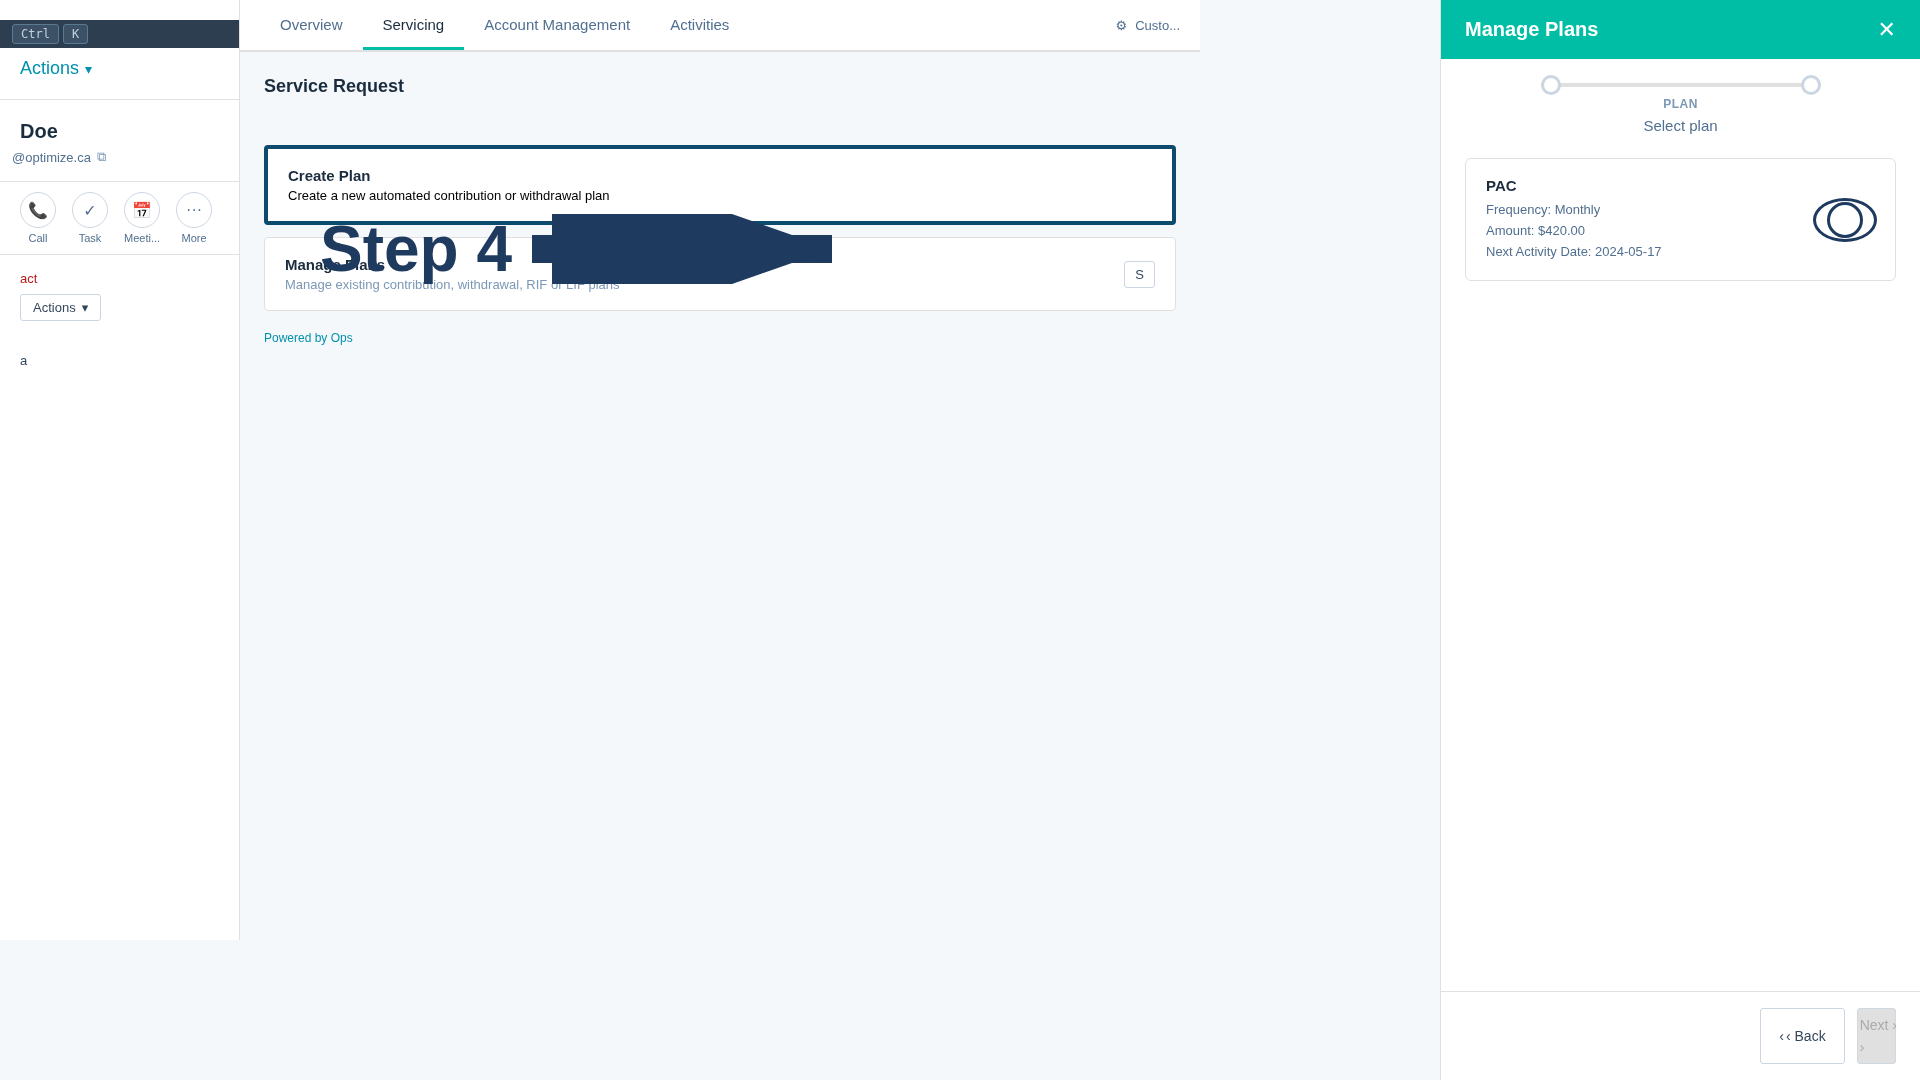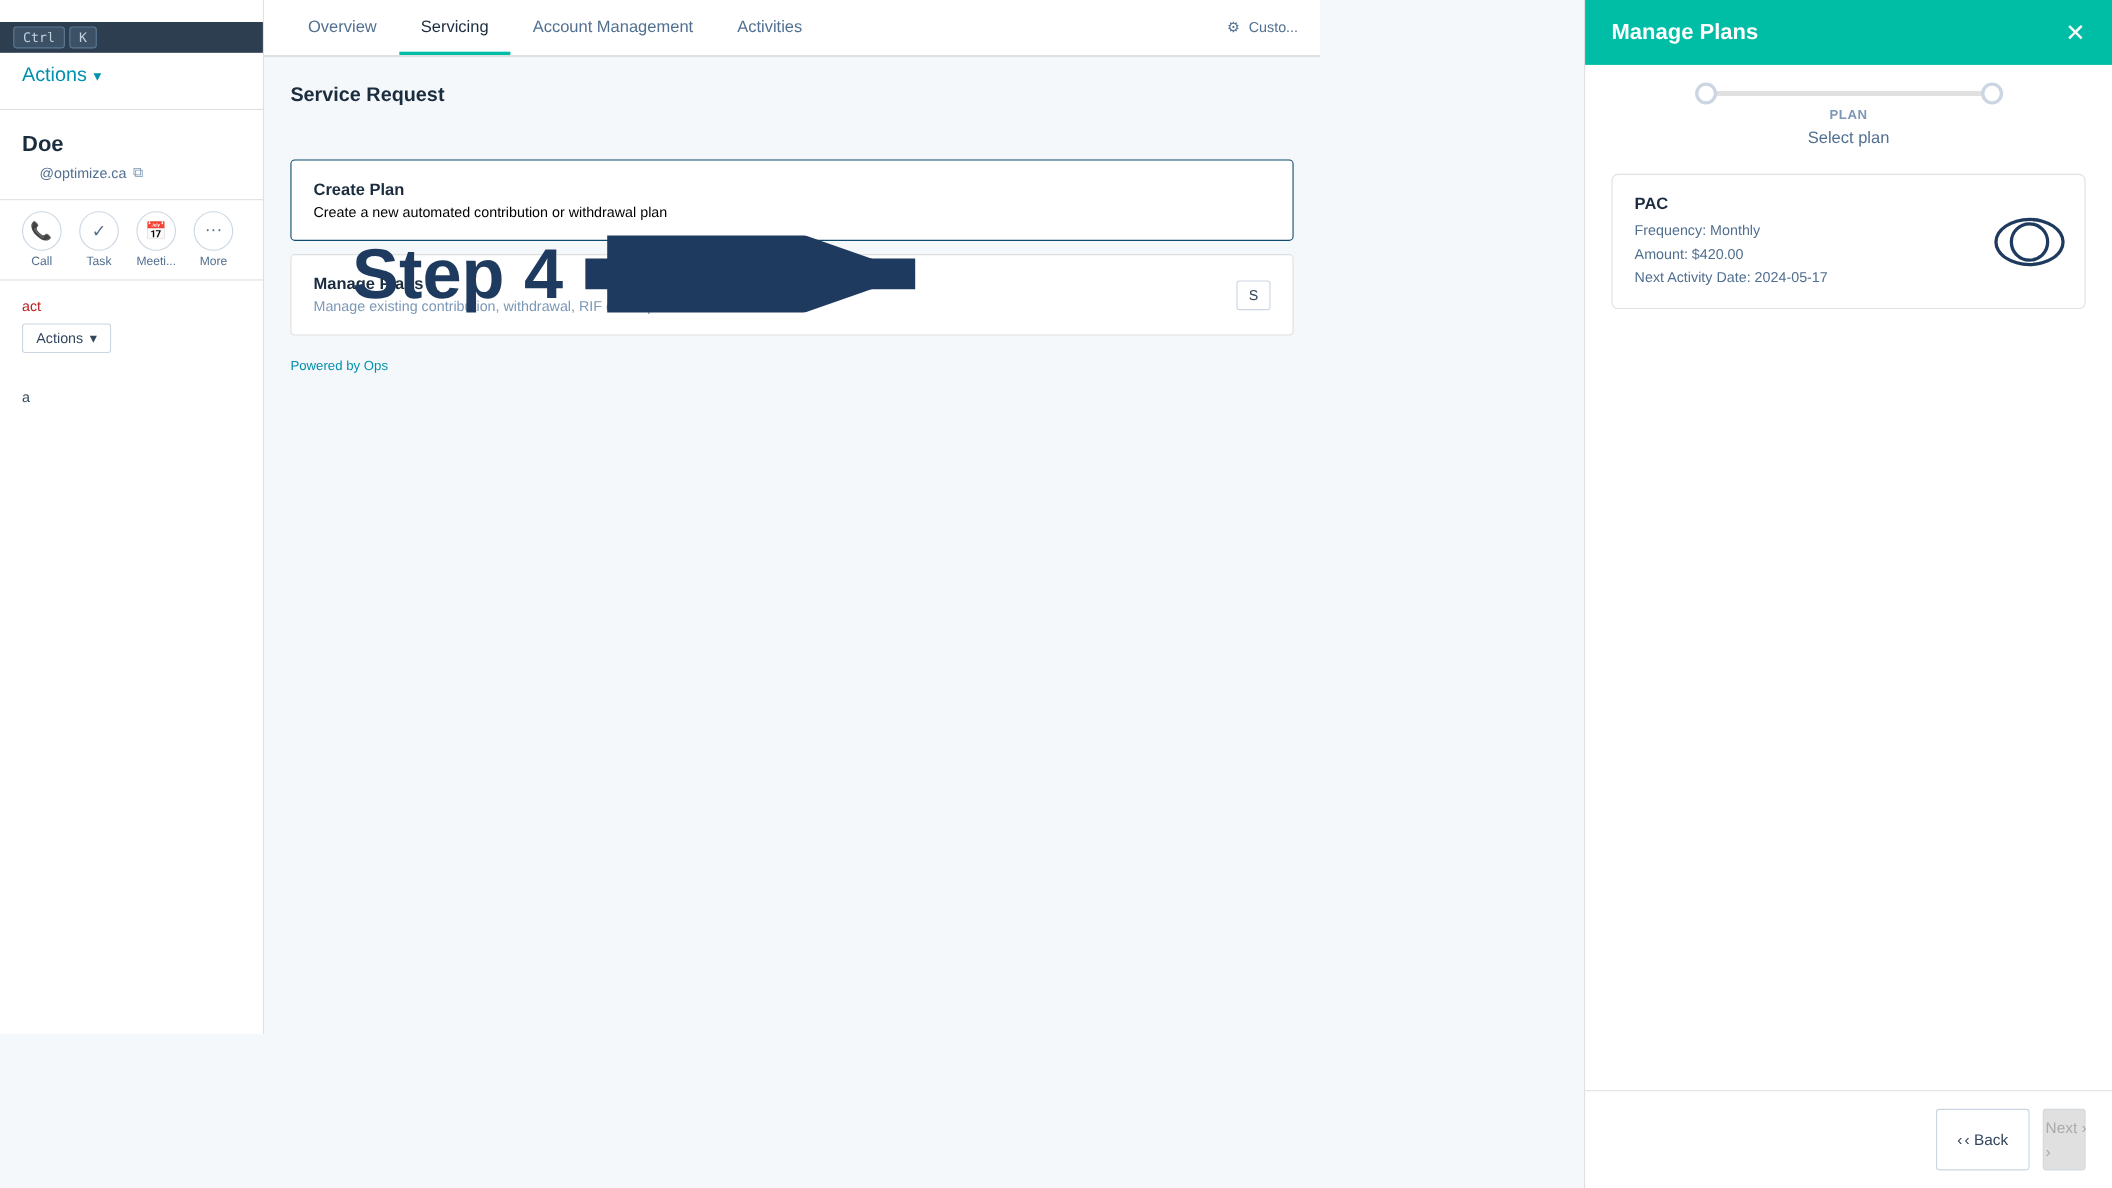--- a/index.html
+++ b/index.html
@@ -48,21 +48,21 @@
     }
 
     .contact-name {
       padding: 10px 20px 4px 20px;
       font-size: 20px;
       font-weight: 600;
       color: #1a2c3e;
     }
 
     .contact-email {
-      padding: 2px 20px 16px 36px;
+      padding: 2px 20px 16px 12px;
       font-size: 13px;
       color: #516f90;
       display: flex;
       align-items: center;
       gap: 6px;
     }
 
     .copy-icon {
       color: #7c98b6;
       font-size: 13px;
@@ -206,21 +206,21 @@
 
     .service-request-title {
       font-size: 18px;
       font-weight: 600;
       color: #1a2c3e;
       margin-bottom: 20px;
     }
 
     .service-card {
       background: #fff;
-      border: 1px solid #0c4a6e;
+      border: 4px solid #0c4a6e;
       border-radius: 4px;
       padding: 18px 20px;
       margin-bottom: 12px;
       cursor: pointer;
       margin-top: 48px;
     }
 
     .service-card-title {
       font-size: 15px;
       font-weight: 600;

